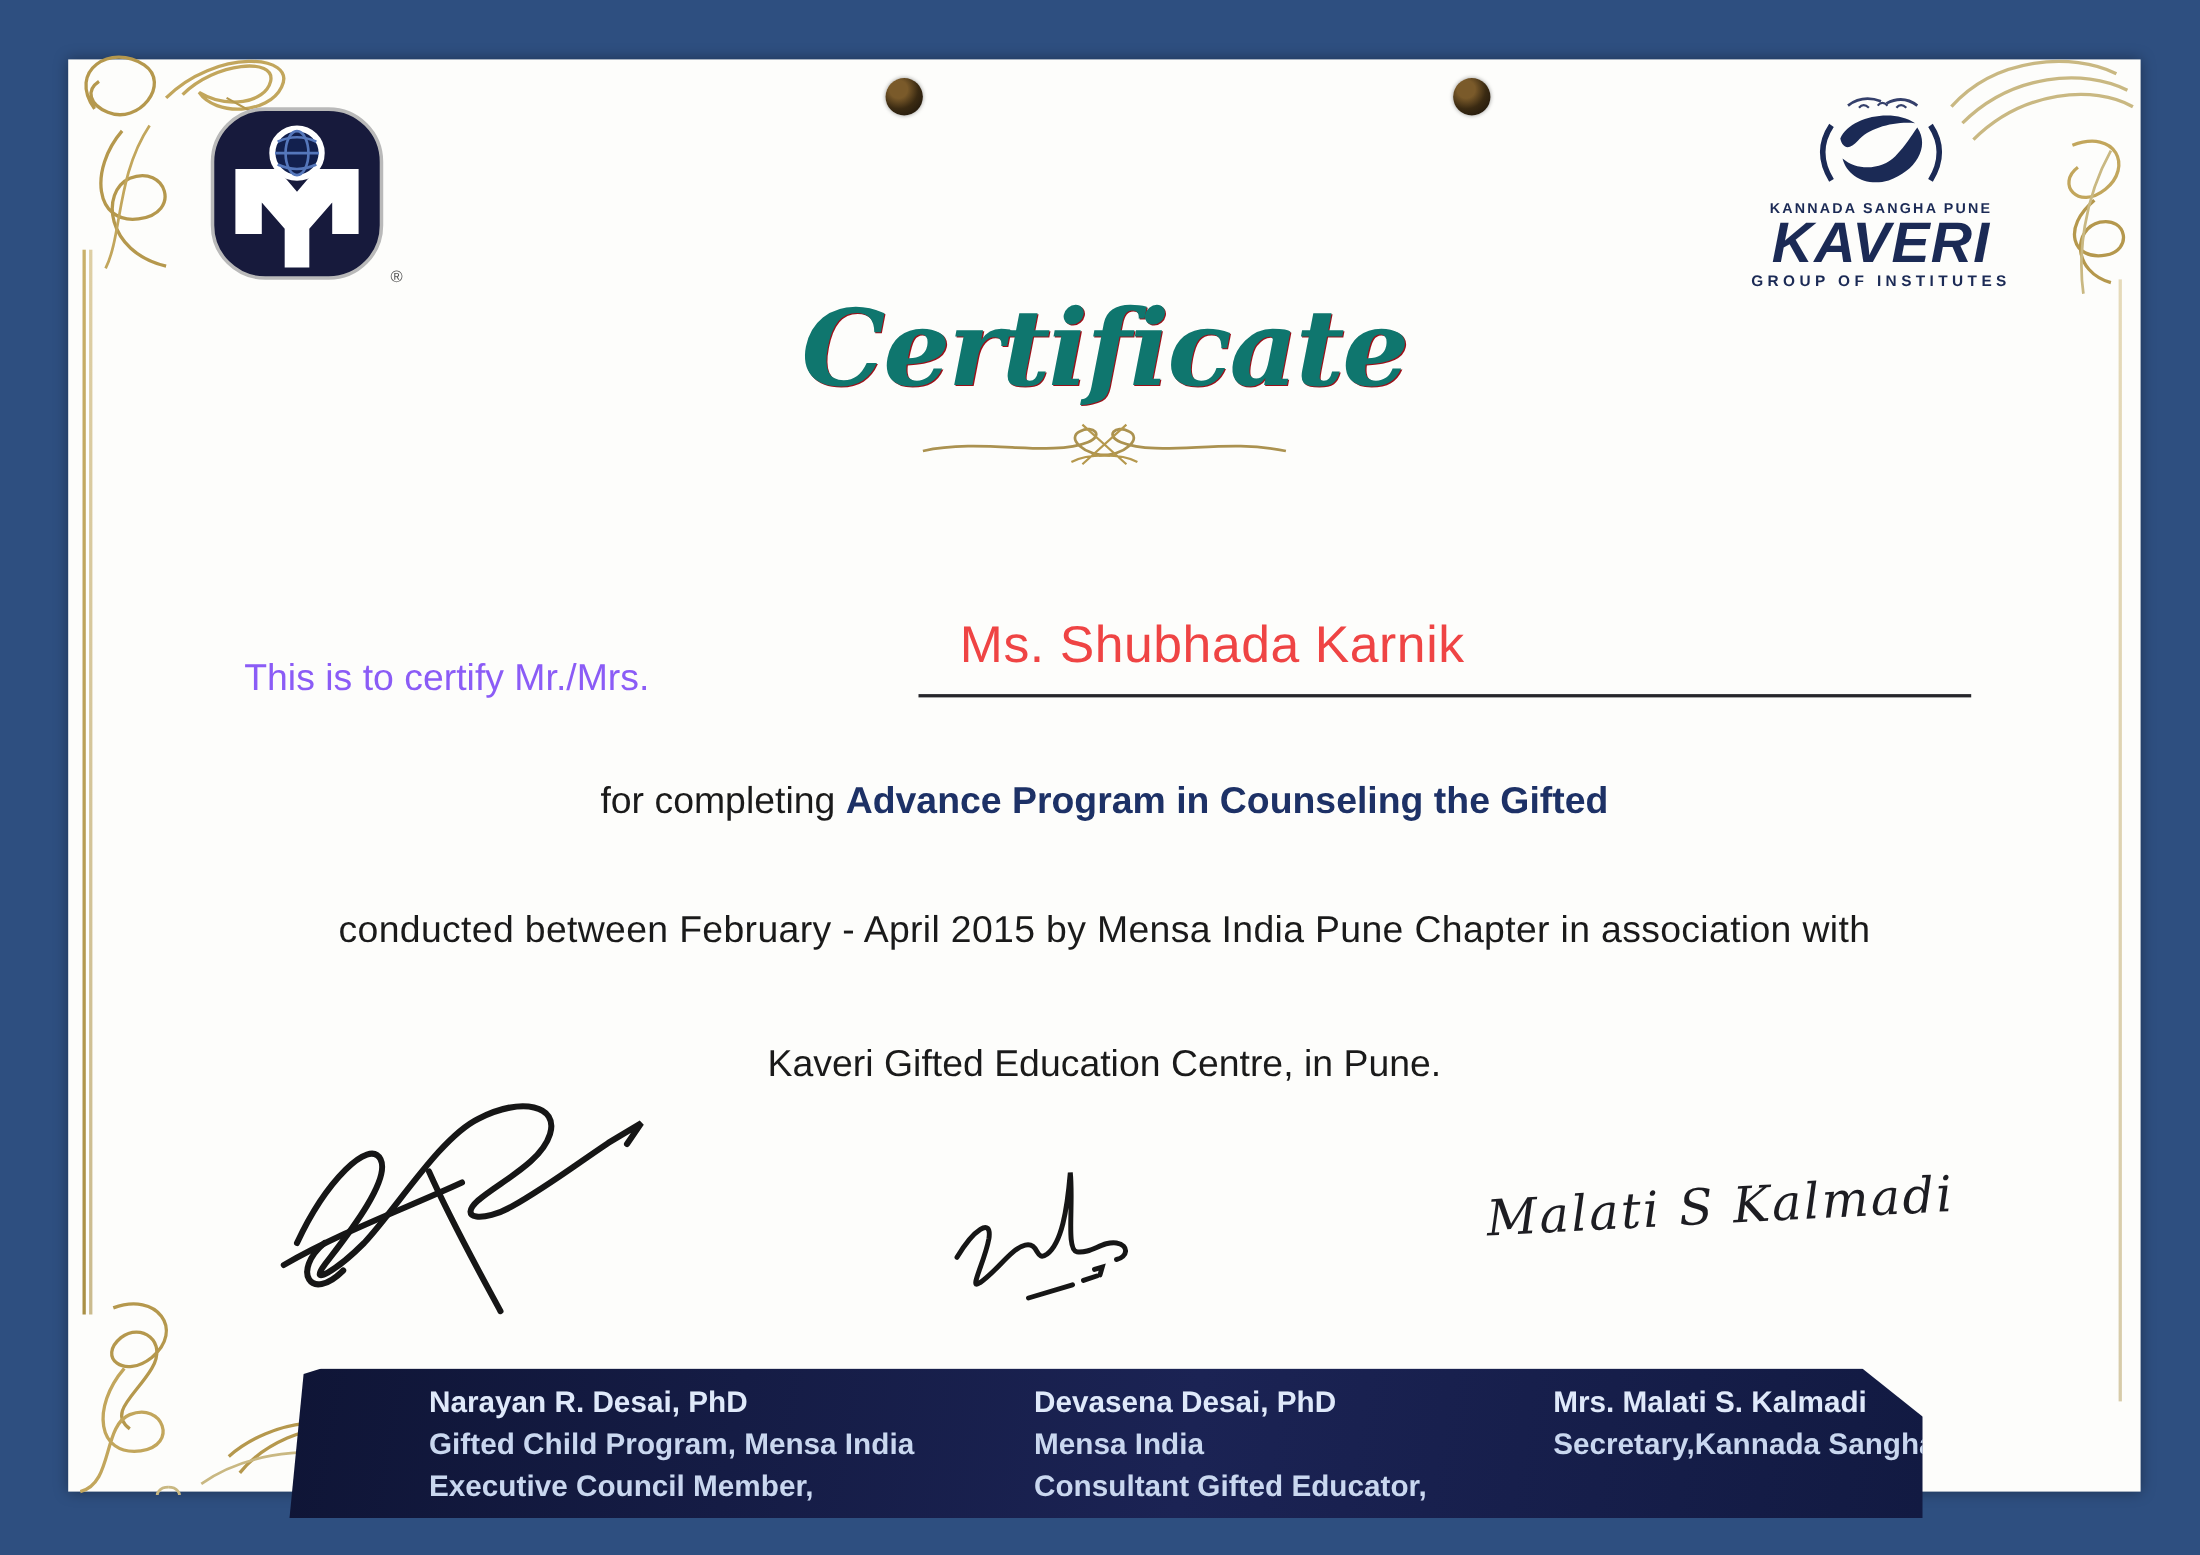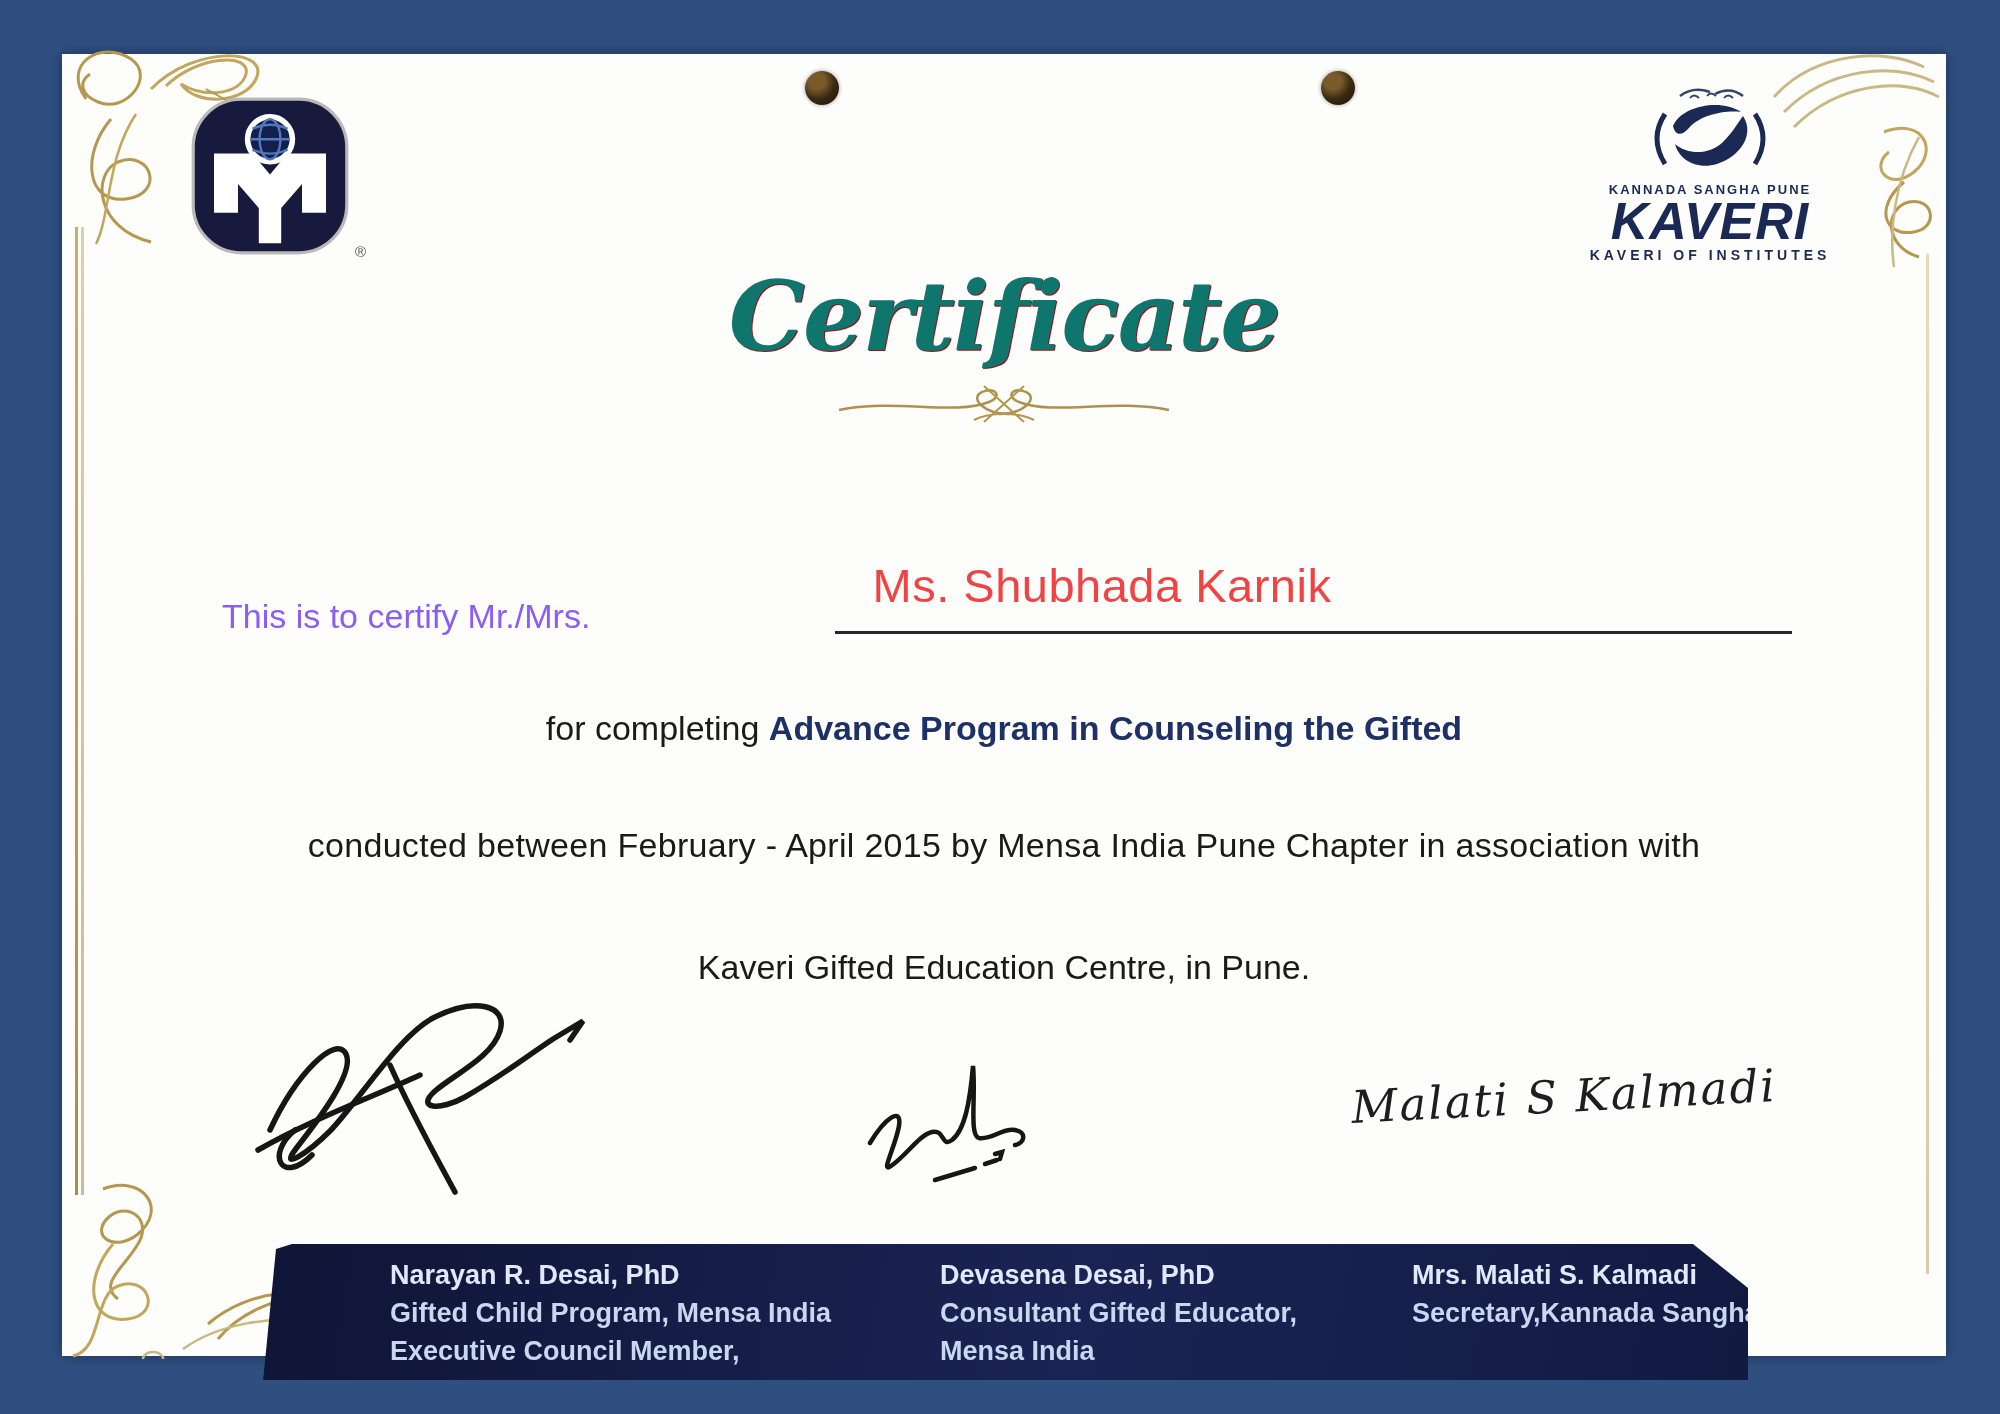--- a/index.html
+++ b/index.html
@@ -135,21 +135,21 @@
           <path d="M45,8 Q58,-2 75,4 M80,6 Q95,-2 108,8" stroke="#35406b" stroke-width="2.5"></path>
           <path d="M55,10 q4,-5 9,0 M72,8 q4,-5 9,0 M89,10 q4,-5 9,0" stroke="#35406b" stroke-width="2"></path>
           <path d="M30,26 Q14,50 30,76" stroke="#1b2a55" stroke-width="5"></path>
           <path d="M120,26 Q136,50 120,76" stroke="#1b2a55" stroke-width="5"></path>
           <path d="M38,38 C46,18 86,10 106,24 C88,22 64,28 54,40 C46,49 40,47 38,38 Z" fill="#1b2a55"></path>
           <path d="M108,28 C120,46 106,68 82,76 C62,82 44,72 40,56 C54,68 76,66 88,54 C98,44 102,36 108,28 Z" fill="#1b2a55"></path>
         </svg>
       </div>
       <div class="org">KANNADA SANGHA PUNE</div>
       <div class="name">KAVERI</div>
-      <div class="sub">KAVERI OF INSTITUTES</div>
+      <div class="sub">GROUP OF INSTITUTES</div>
     </div>
 
     <div class="title">Certificate</div>
     <div class="divider flourish">
       <svg width="340" height="56" viewBox="0 0 340 56" fill="none">
         <path d="M5,34 C60,22 120,40 155,26 C170,20 160,10 148,16 C135,22 150,38 175,38" stroke="#ab9250" stroke-width="2.5"></path>
         <path d="M335,34 C280,22 220,40 185,26 C170,20 180,10 192,16 C205,22 190,38 165,38" stroke="#ab9250" stroke-width="2.5"></path>
         <path d="M140,44 C155,36 185,36 200,44 M150,10 L190,46 M190,10 L150,46" stroke="#b5984d" stroke-width="2"></path>
       </svg>
     </div>
@@ -180,22 +180,22 @@
     <div class="sig3-text">Malati S Kalmadi</div>
 
     <div class="footer-bar">
       <div class="sig-col col1">
         <div>Narayan R. Desai, PhD</div>
         <div class="role">Gifted Child Program, Mensa India</div>
         <div class="role">Executive Council Member,</div>
       </div>
       <div class="sig-col col2">
         <div>Devasena Desai, PhD</div>
+        <div class="role">Mensa India</div>
         <div class="role">Consultant Gifted Educator,</div>
-        <div class="role">Mensa India</div>
       </div>
       <div class="sig-col col3">
         <div>Mrs. Malati S. Kalmadi</div>
         <div class="role">Secretary,Kannada Sangha, Pune</div>
         <div class="role"></div>
       </div>
     </div>
 
   </div>
 </div>

